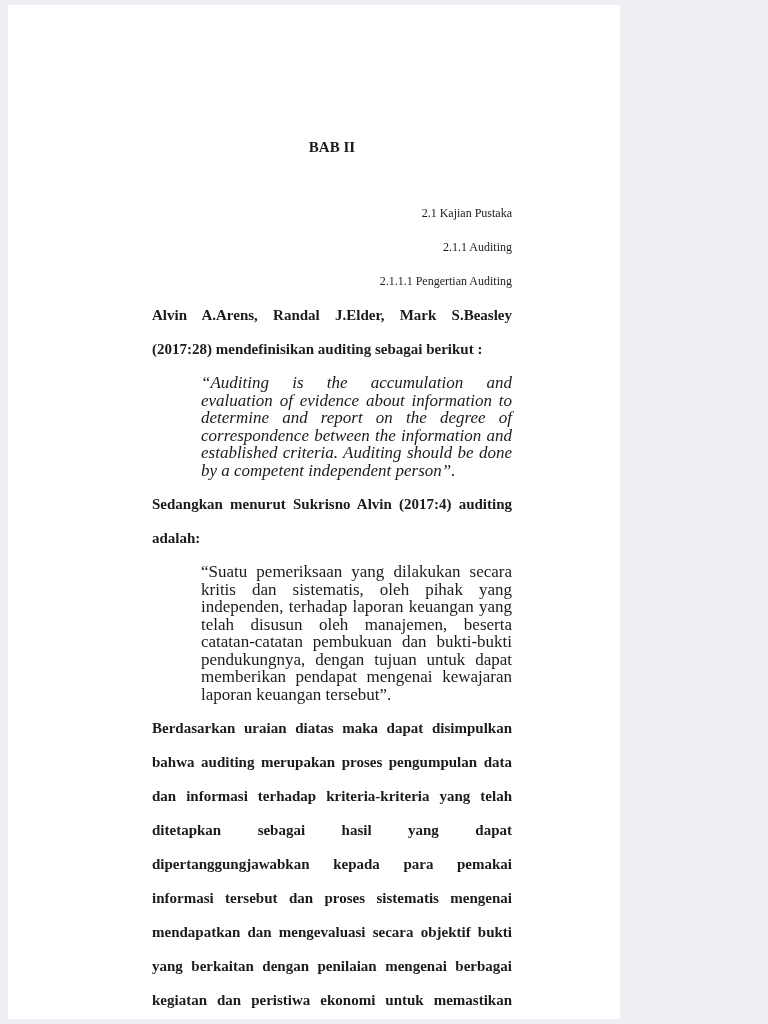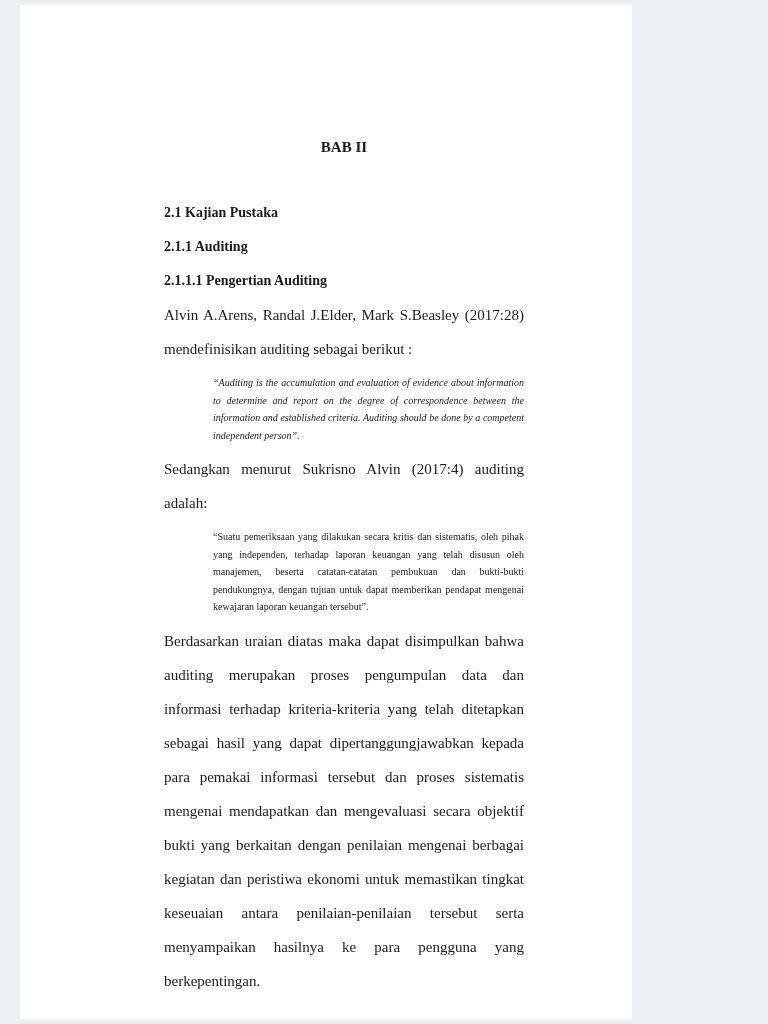--- a/index.html
+++ b/index.html
@@ -9,51 +9,52 @@
   }
   body {
     width: 768px;
     height: 1024px;
     overflow: hidden;
     font-family: "Liberation Serif", "DejaVu Serif", serif;
     color: #1b1b1b;
   }
   .page {
     position: absolute;
-    left: 20px;
+    left: 8px;
     top: 5px;
     width: 612px;
     height: 1014px;
     background: #ffffff;
     box-sizing: border-box;
     padding: 125px 108px 25px 144px;
   }
   .center-head {
     text-align: center;
     font-weight: bold;
     font-size: 15px;
     line-height: 34px;
   }
   .heading {
-    font-weight: bold;
-    font-size: 14px;
+    font-weight: normal;
+    font-size: 12px;
     line-height: 34px;
-    text-align: left;
+    text-align: right;
   }
   .heading.first {
     margin-top: 32px;
   }
   .para {
     font-size: 15px;
     line-height: 34px;
     text-align: justify;
     margin: 0;
+    font-weight: bold;
   }
   .quote {
-    font-size: 10px;
+    font-size: 17px;
     line-height: 17.5px;
     text-align: justify;
     margin: 8px 0 8px 49px;
   }
   .quote.italic {
     font-style: italic;
   }
 </style>
 </head>
 <body>

